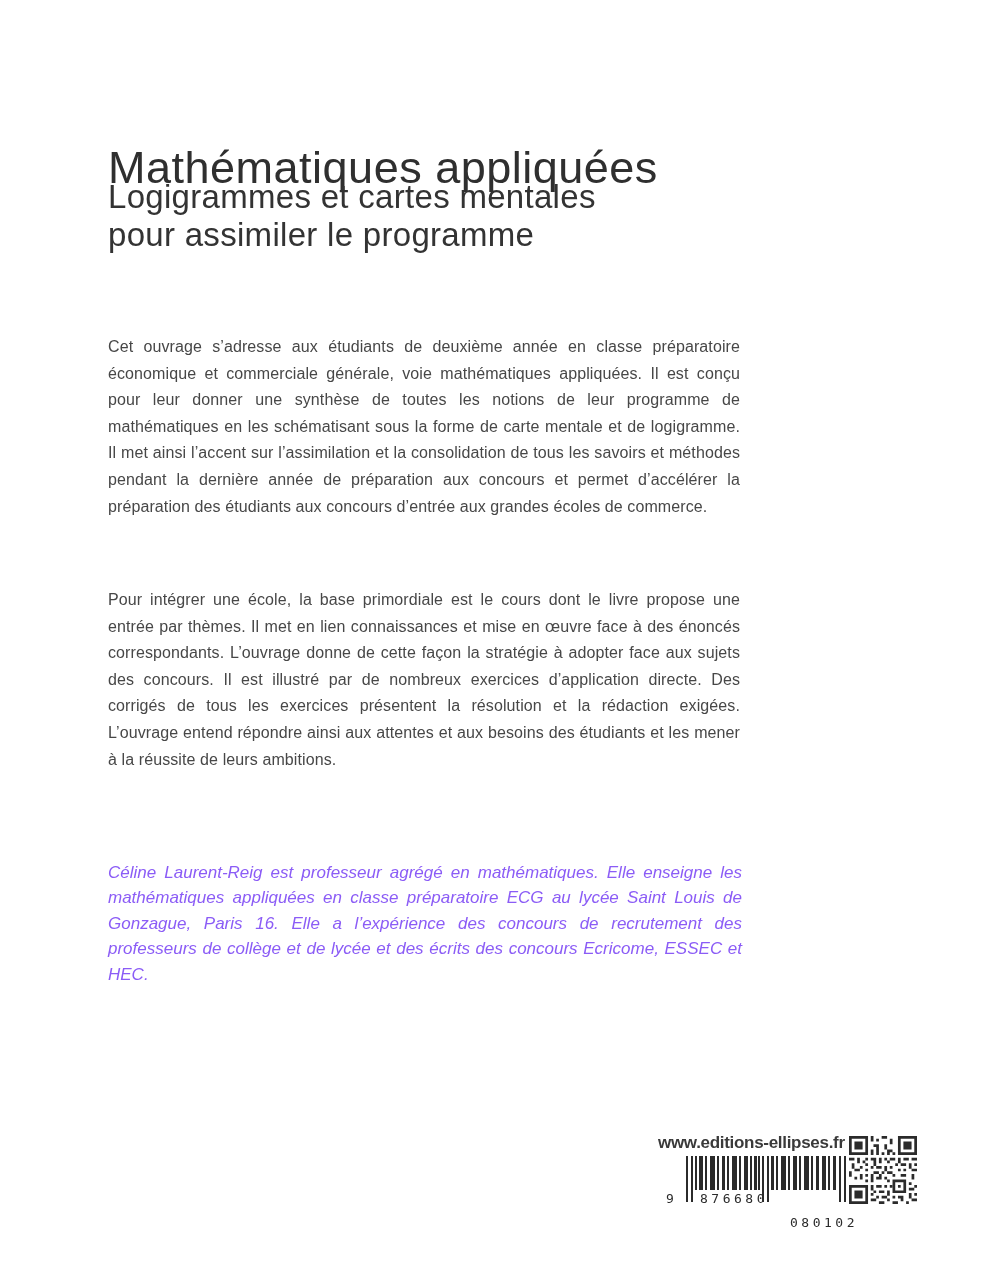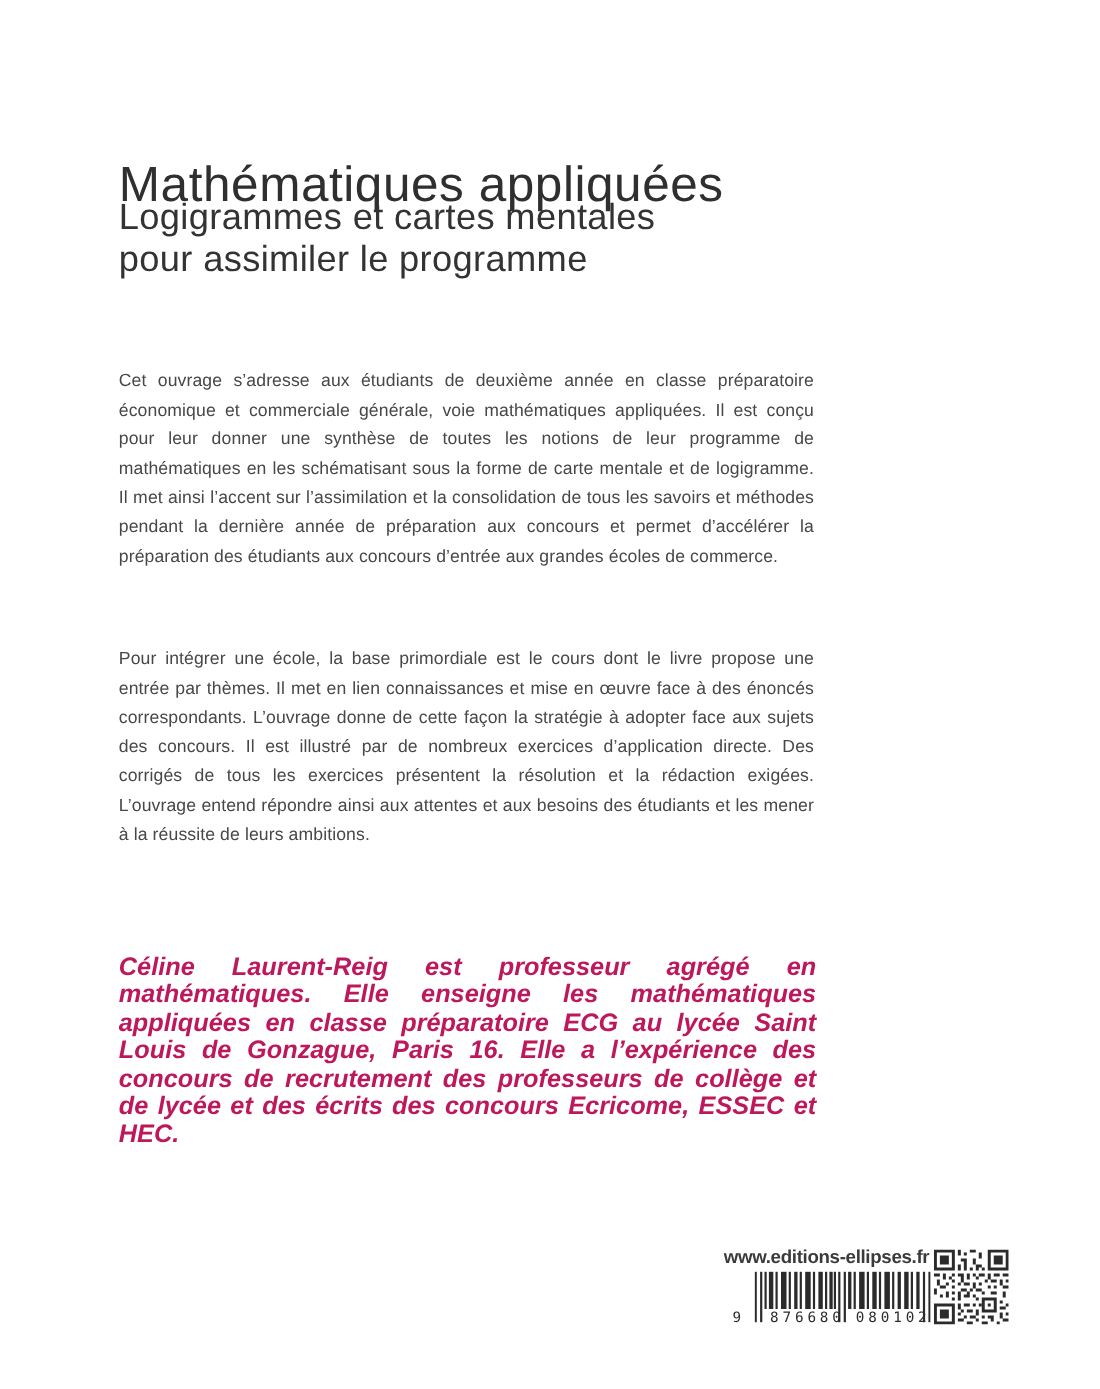--- a/index.html
+++ b/index.html
@@ -41,25 +41,25 @@
     color: #474747;
     text-align: justify;
     letter-spacing: 0.1px;
   }
   .par-1 { top: 318px; }
   .par-2 { top: 571px; }
   .author-bio {
     position: absolute;
     left: 108px; top: 843px;
     width: 634px;
-    font-size: 23px;
+    font-size: 17px;
     font-style: italic;
-    font-weight: 700;
+    font-weight: 400;
     line-height: 25.4px;
-    color: #be185d;
+    color: #8b5cf6;
     text-align: justify;
   }
   .website {
     position: absolute;
     left: 658px; top: 1133px;
     width: 190px;
     text-align: left;
     font-size: 17px;
     font-weight: 700;
     letter-spacing: -0.3px;
@@ -76,21 +76,21 @@
     position: absolute;
     top: 35px;
     font-family: "DejaVu Sans Mono", "Liberation Mono", monospace;
     font-size: 13px;
     color: #2b2b2b;
     letter-spacing: 3.5px;
     white-space: nowrap;
   }
   .bc-prefix { left: 2px; letter-spacing: 0; }
   .bc-left   { left: 36px; }
-  .bc-right  { left: 114px; }
+  .bc-right  { left: 126px; margin-top: 24px; }
   .qr {
     position: absolute;
     left: 849px; top: 1136px;
     width: 68px; height: 68px;
   }
   .qr svg { width: 68px; height: 68px; display: block; }
 </style>
 </head>
 <body>
 

